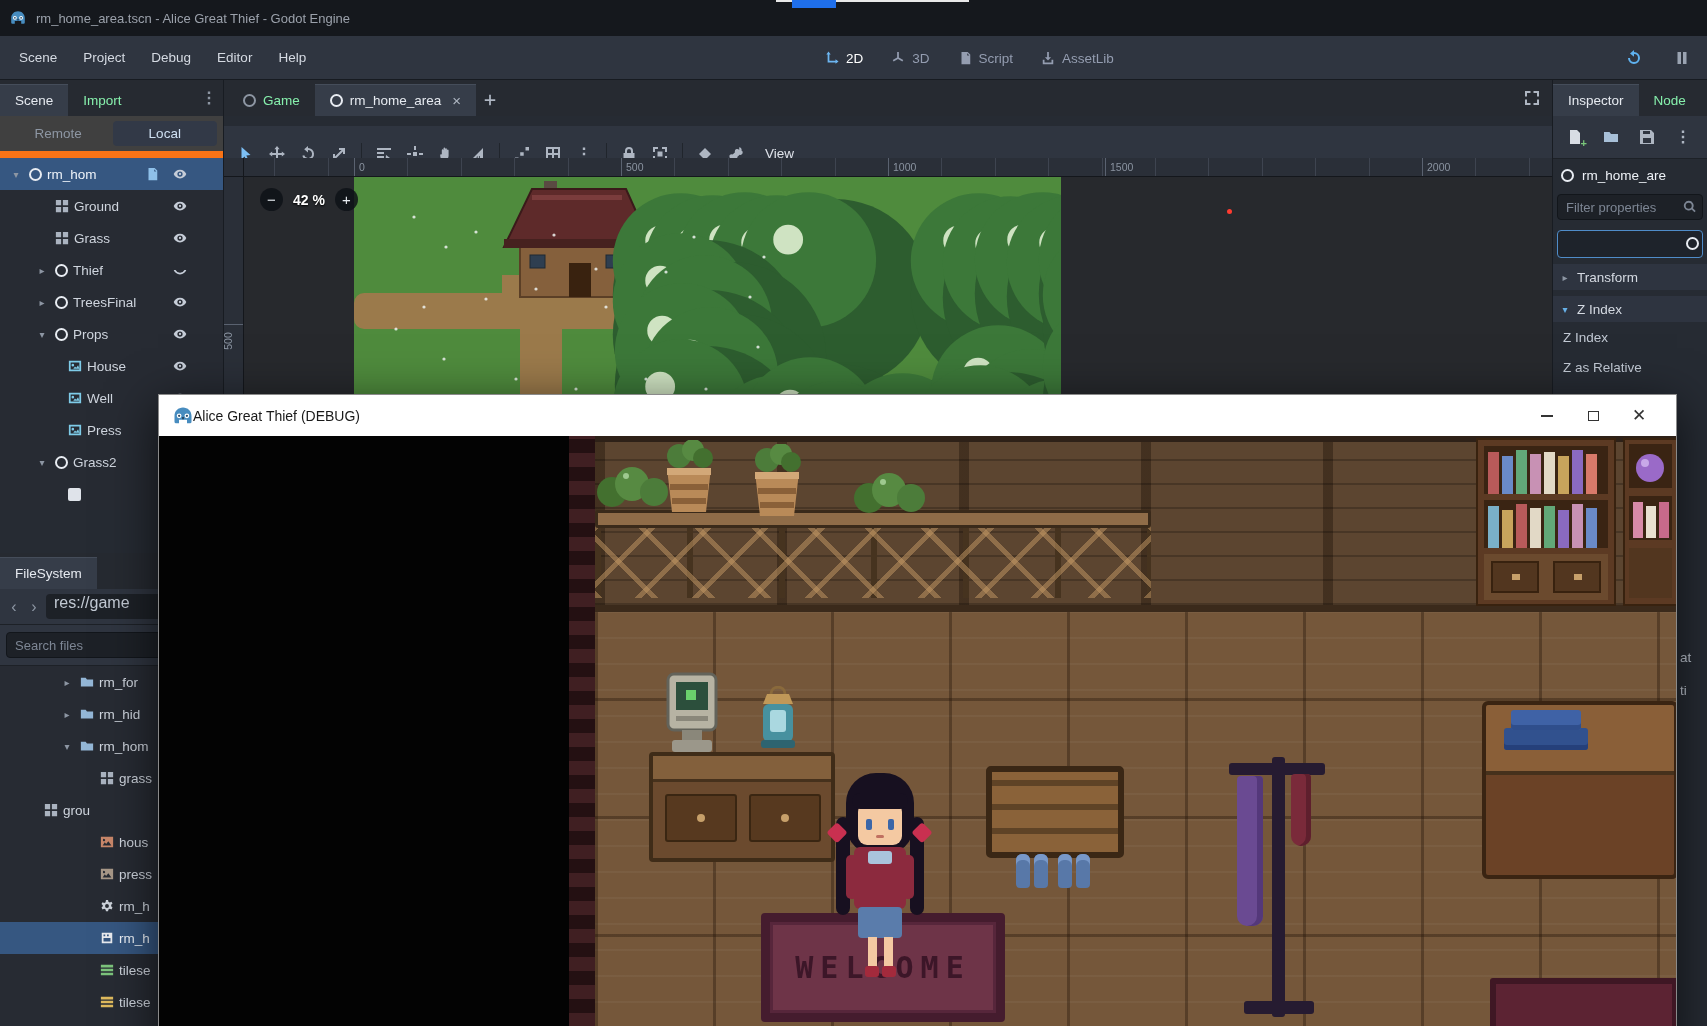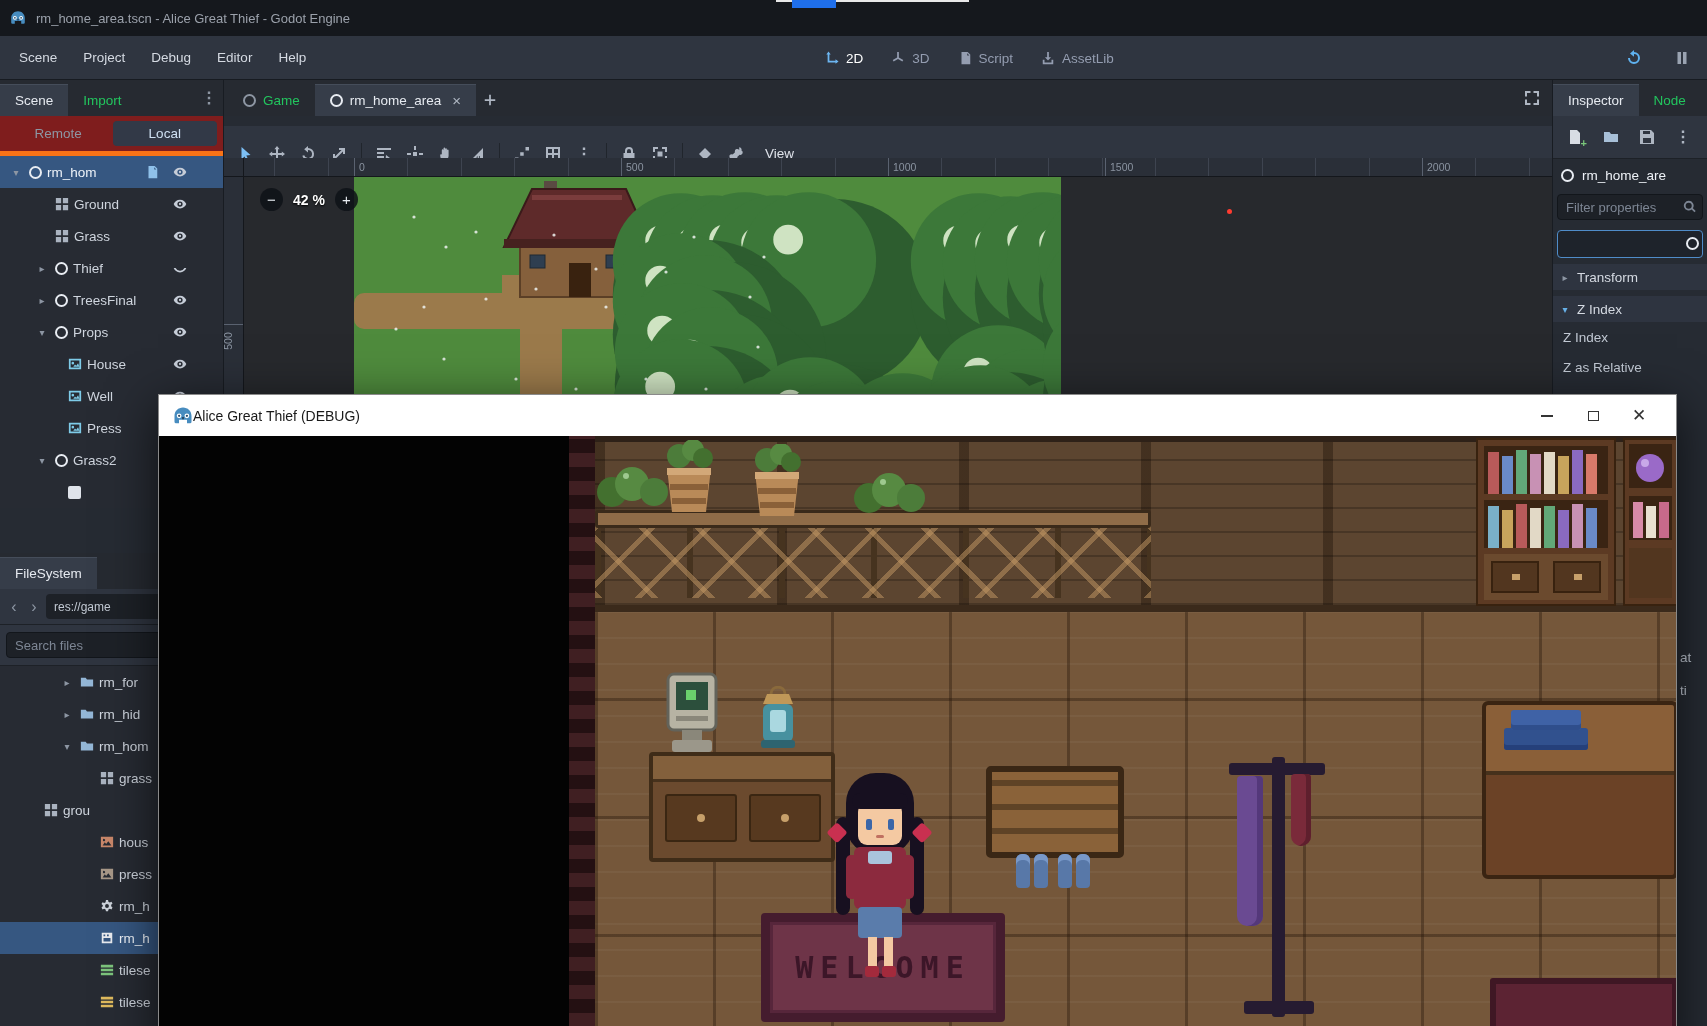--- a/index.html
+++ b/index.html
@@ -18,48 +18,48 @@
 .screens{position:absolute;left:815px;top:0;height:44px;display:flex;align-items:center;gap:8px}
 .screen{display:flex;align-items:center;gap:7px;padding:6px 10px;color:#949db0;font-size:13.5px;border-radius:4px}
 .screen.active{color:#fff}
 .screen.active svg{color:#6cb5f0}
 .runctl{position:absolute;left:1620px;top:0;height:44px;display:flex;align-items:center;gap:20px}
 .topstrip-line{left:776px;top:0;width:193px;height:2px;background:#e8e8e8;z-index:60}
 .topstrip-blue{left:792px;top:0;width:44px;height:8px;background:#1f6feb;z-index:61}
 
 .dock{position:absolute;background:#262b33}
 .tabbar{background:#262a31;display:flex;align-items:flex-end;height:36px;position:relative;overflow:hidden}
-.tab{height:32px;display:flex;align-items:center;gap:7px;padding:0 15px;color:#22c55e;font-size:13.5px;white-space:nowrap}
+.tab{height:32px;display:flex;align-items:center;gap:7px;padding:0 15px;color:#86efac;font-size:13.5px;white-space:nowrap}
 .tab.active{background:#363d49;color:#e6eaf0;box-shadow:inset 0 1px 0 #454d5a}
 .dockmenu{position:absolute;right:6px;top:10px;color:#8d96a3}
 
 .stoolbar{display:flex;align-items:center;gap:6px;padding:7px 6px;background:#2f3540;border-bottom:1px solid #1d2127}
 .tbtn{width:28px;height:28px;display:flex;align-items:center;justify-content:center;color:#aeb6c2;border-radius:4px}
 .tbtn.active{color:#7dc0f5}
 .field{position:relative;flex:1;min-width:0}
 .field input{width:100%;height:26px;background:#1d2127;border:1px solid #12161b;border-radius:4px;color:#dfe3ea;padding:0 24px 0 8px;font-size:13px}
 input::placeholder{color:#7d8694}
 .field .mag{position:absolute;right:6px;top:6px;width:14px;height:14px;color:#7d8694;fill:currentColor}
-.rl{display:flex;gap:2px;padding:5px 6px;background:#7f1d1d;border-bottom:5px solid #f97316}
+.rl{display:flex;gap:2px;padding:5px 6px;background:#404040;border-bottom:7px solid #f97316}
 .rlbtn{flex:1;text-align:center;padding:5px 0;color:#8d96a3;border-radius:4px;font-size:13.5px}
 .rlbtn.on{background:#323947;color:#cfe0f2}
 .tree{background:#272b33;position:relative;overflow:hidden}
 .trow{height:32px;display:flex;align-items:center;gap:5px;position:relative;font-size:13.5px;color:#cfd5de;white-space:nowrap}
 .trow.sel{background:#365781;color:#eef3f9}
 .arrow{color:#8d96a3;font-size:10px;width:16px;text-align:center;flex:none}
 .o-icon{width:13px;height:13px;border:2px solid #e8ecf2;border-radius:50%;flex:none}
 .o-icon.dim{border-color:#8d96a3}
 .ri{position:absolute}
 .ri.eye{right:36px;color:#c6cdd8}
 .ri.script{right:64px;color:#8fc1ea}
 .sq-icon{width:13px;height:13px;background:#dfe3ea;border-radius:2px;flex:none}
 
 .crumbbar{display:flex;align-items:center;gap:4px;padding:5px 6px;background:#2f3540;border-bottom:1px solid #1d2127}
 .nav{color:#8d96a3;font-size:16px;width:16px;text-align:center}
-.crumbfield{flex:1;height:25px;background:#1d2127;border-radius:4px;display:flex;align-items:center;padding:0 8px;color:#c2c9d3;font-size:12px;overflow:hidden;white-space:nowrap}
+.crumbfield{flex:1;height:25px;background:#1d2127;border-radius:4px;display:flex;padding:0 8px;color:#c2c9d3;font-size:16px;overflow:hidden;white-space:nowrap}
 
 .ctoolbar{display:flex;align-items:center;gap:3px;padding-left:8px;background:#2f3540;border-bottom:1px solid #171b21}
 .sep{width:1px;height:22px;background:#20252c;margin:0 5px;flex:none}
 .viewbtn{display:flex;align-items:center;gap:6px;padding:0 12px;height:30px;color:#dfe3ea;font-size:13.5px}
 .corner{background:#2a2f38;border-bottom:1px solid #14171c;border-right:1px solid #14171c}
 .hruler{background:#2a2f38;border-bottom:1px solid #14171c;position:absolute;overflow:hidden;background-image:repeating-linear-gradient(90deg,#3e4450 0 1px,transparent 1px 53.4px);background-position:110px 13px;background-repeat:repeat;background-size:100% 6px}
 .hm{position:absolute;top:0;height:19px;border-left:1px solid #5a6270;padding-left:4px;font-size:10.5px;color:#8a93a0;line-height:18px}
 .vruler{background:#2a2f38;border-right:1px solid #14171c;position:absolute;overflow:hidden}
 .vlab{position:absolute;top:158px;left:-5px;transform:rotate(-90deg);font-size:10.5px;color:#8a93a0}
 .vtick{position:absolute;top:147px;left:0;width:19px;border-top:1px solid #5a6270}

